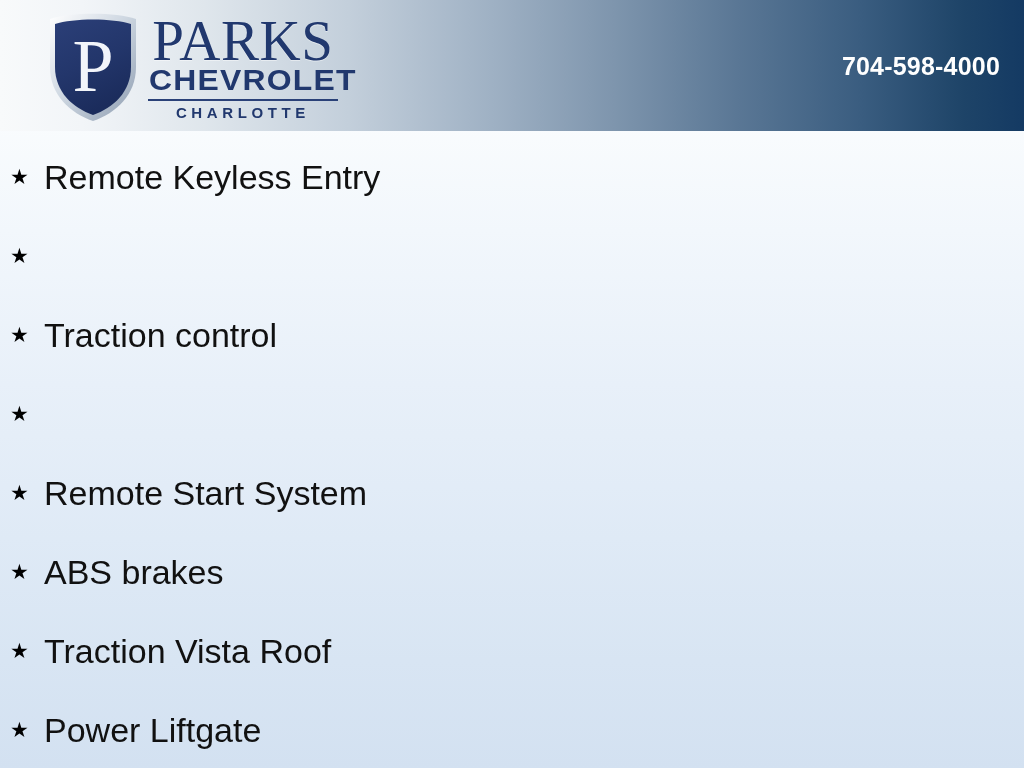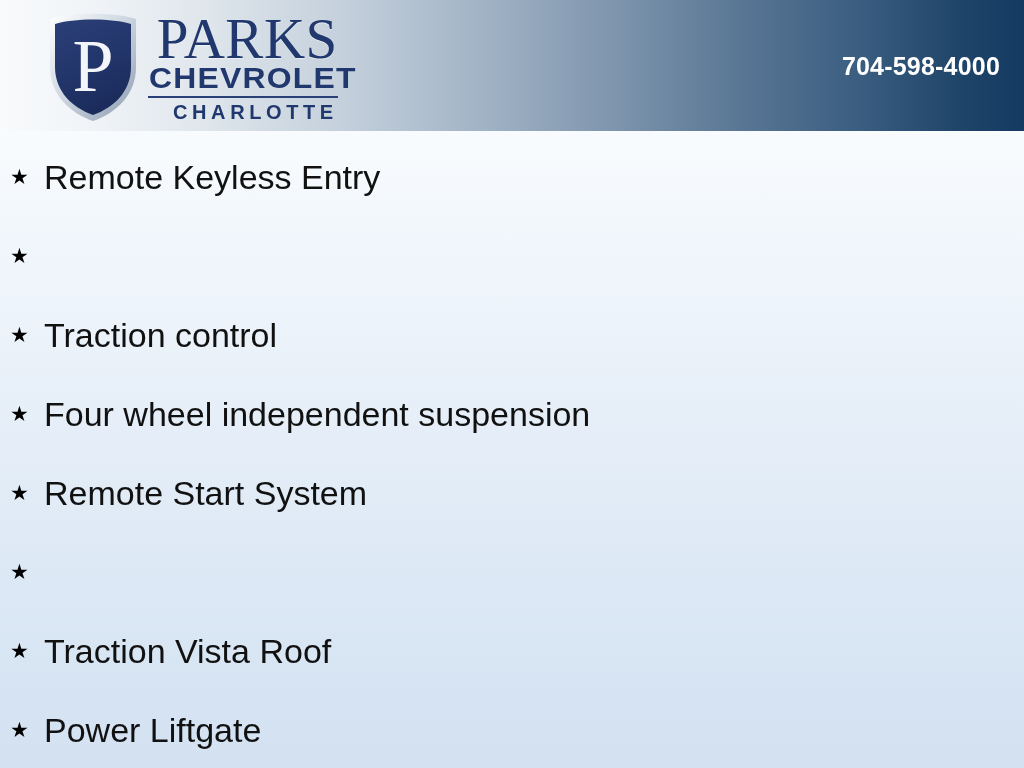--- a/index.html
+++ b/index.html
@@ -62,21 +62,21 @@
   }
   .shield-wrap svg { display: block; }
 
   
   .wordmark {
     position: relative;
     margin-left: 6px;
     padding-top: 2px;
     display: flex;
     flex-direction: column;
-    align-items: flex-end;
+    align-items: center;
   }
 
   .wm-parks {
     font-family: "Liberation Serif", "DejaVu Serif", serif;
     font-size: 57px;
     line-height: 0.95;
     letter-spacing: 0.5px;
     color: #21386e;
     font-weight: 400;
     white-space: nowrap;
@@ -100,21 +100,21 @@
   .wm-rule {
     height: 2px;
     background: #2a4178;
     margin-top: 3px;
     margin-bottom: 4px;
     width: 100%;
   }
 
   .wm-charlotte {
     font-family: "Liberation Sans", sans-serif;
-    font-size: 20px;
+    font-size: 15px;
     font-weight: bold;
     letter-spacing: 4.6px;
     color: #21386e;
     text-align: center;
     white-space: nowrap;
     line-height: 1;
   }
 
   
   .phone {
@@ -207,28 +207,28 @@
   </li>
   <li class="feature-item">
     <span class="bullet-star">★</span>
   </li>
   <li class="feature-item">
     <span class="bullet-star">★</span>
     <span class="feature-label">Traction control</span>
   </li>
   <li class="feature-item">
     <span class="bullet-star">★</span>
-    <span class="feature-label">Four wheel independent suspension</span>
   </li>
   <li class="feature-item">
     <span class="bullet-star">★</span>
     <span class="feature-label">Remote Start System</span>
   </li>
   <li class="feature-item">
     <span class="bullet-star">★</span>
+    <span class="feature-label">ABS brakes</span>
   </li>
   <li class="feature-item">
     <span class="bullet-star">★</span>
     <span class="feature-label">Traction Vista Roof</span>
   </li>
   <li class="feature-item">
     <span class="bullet-star">★</span>
     <span class="feature-label">Power Liftgate</span>
   </li>
 </ul>

